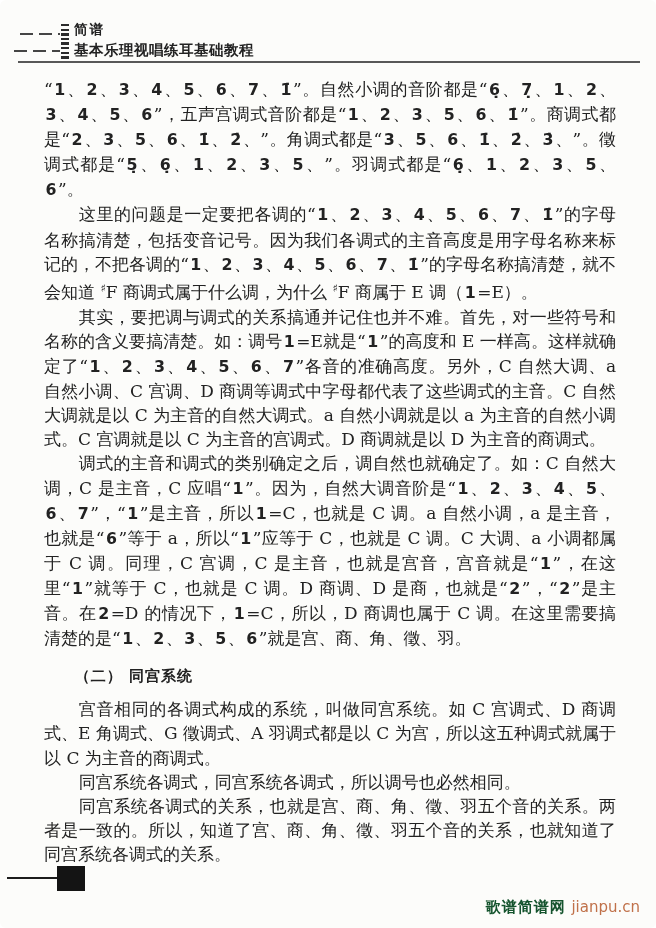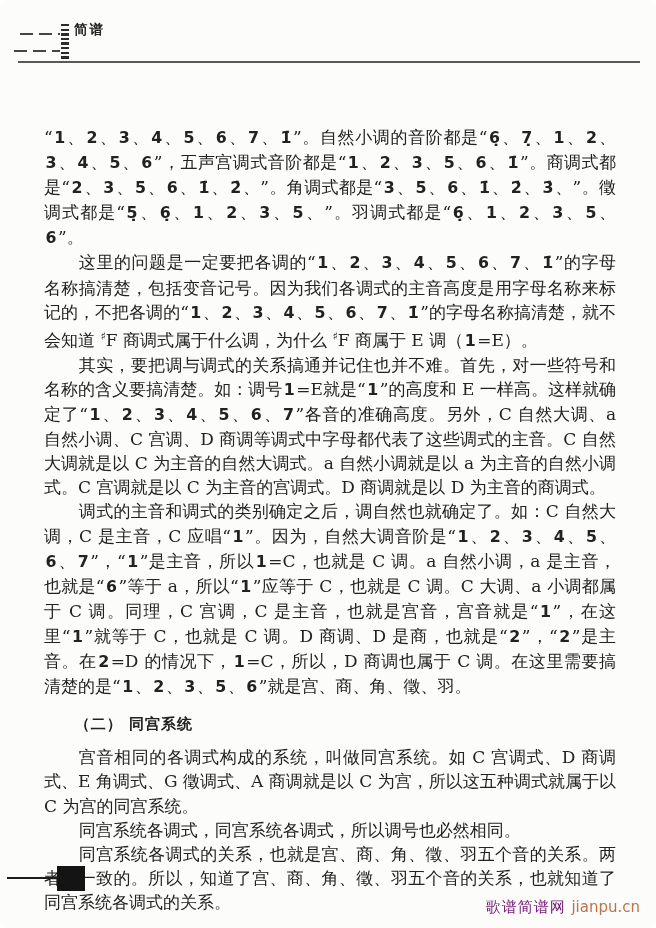--- a/index.html
+++ b/index.html
@@ -55,21 +55,21 @@
   .bodytext {
     position: absolute;
     left: 44px; top: 77px;
     width: 572px;
     font-size: 17px;
     line-height: 24.1px;
     text-align: justify;
     text-justify: inter-ideograph;
   }
   .bodytext p { margin: 0; text-indent: 2.05em; }
-  .bodytext p.cont { text-indent: 0; margin-top: 48px; }
+  .bodytext p.cont { text-indent: 0; }
   .bodytext h3 {
     font-family: "DejaVu Sans", sans-serif;
     font-weight: 700;
     font-size: 15px;
     margin: 13px 0 9px 0;
     text-indent: 2.05em;
     letter-spacing: 1px;
   }
   b.n {
     font-family: "DejaVu Sans", sans-serif;
@@ -91,48 +91,49 @@
     width: 28px; height: 25px;
     background: #141414;
   }
   .watermark {
     position: absolute;
     right: 16px; top: 898px;
     font-size: 15px;
     font-family: "DejaVu Sans", sans-serif;
     letter-spacing: 1px;
   }
-  .wm-site   { color: #701a75; }
+  .wm-site   { color: #14532d; font-weight: bold; }
   .wm-domain { color: #c0714a; letter-spacing: 0; }
 </style>
 </head>
 <body>
 
 <div class="page">
 
   <div class="hdr">
     <div class="dashcol">
       <div class="dash d1"></div>
       <div class="dash d2"></div>
     </div>
     <div class="vstrip"></div>
     <div class="titles">
       <div class="series">简谱</div>
+      <div class="booktitle">基本乐理视唱练耳基础教程</div>
     </div>
   </div>
   <div class="hdr-rule"></div>
 
   <main class="bodytext">
     <p class="cont mt">“<b class="n">1</b>、<b class="n">2</b>、<b class="n">3</b>、<b class="n">4</b>、<b class="n">5</b>、<b class="n">6</b>、<b class="n">7</b>、<b class="n">1̇</b>”。自然小调的音阶都是“<b class="n">6̣</b>、<b class="n">7̣</b>、<b class="n">1</b>、<b class="n">2</b>、<b class="n">3</b>、<b class="n">4</b>、<b class="n">5</b>、<b class="n">6</b>”，五声宫调式音阶都是“<b class="n">1</b>、<b class="n">2</b>、<b class="n">3</b>、<b class="n">5</b>、<b class="n">6</b>、<b class="n">1̇</b>”。商调式都是“<b class="n">2</b>、<b class="n">3</b>、<b class="n">5</b>、<b class="n">6</b>、<b class="n">1̇</b>、<b class="n">2̇</b>、”。角调式都是“<b class="n">3</b>、<b class="n">5</b>、<b class="n">6</b>、<b class="n">1̇</b>、<b class="n">2̇</b>、<b class="n">3̇</b>、”。徵调式都是“<b class="n">5̣</b>、<b class="n">6̣</b>、<b class="n">1</b>、<b class="n">2</b>、<b class="n">3</b>、<b class="n">5</b>、”。羽调式都是“<b class="n">6̣</b>、<b class="n">1</b>、<b class="n">2</b>、<b class="n">3</b>、<b class="n">5</b>、<b class="n">6</b>”。</p>
     <p class="mt">这里的问题是一定要把各调的“<b class="n">1</b>、<b class="n">2</b>、<b class="n">3</b>、<b class="n">4</b>、<b class="n">5</b>、<b class="n">6</b>、<b class="n">7</b>、<b class="n">1̇</b>”的字母名称搞清楚，包括变音记号。因为我们各调式的主音高度是用字母名称来标记的，不把各调的“<b class="n">1</b>、<b class="n">2</b>、<b class="n">3</b>、<b class="n">4</b>、<b class="n">5</b>、<b class="n">6</b>、<b class="n">7</b>、<b class="n">1̇</b>”的字母名称搞清楚，就不会知道 <sup class="sharp">♯</sup>F 商调式属于什么调，为什么 <sup class="sharp">♯</sup>F 商属于 E 调（<b class="n">1</b>=E）。</p>
     <p class="mt">其实，要把调与调式的关系搞通并记住也并不难。首先，对一些符号和名称的含义要搞清楚。如：调号<b class="n">1</b>=E就是“<b class="n">1</b>”的高度和 E 一样高。这样就确定了“<b class="n">1</b>、<b class="n">2</b>、<b class="n">3</b>、<b class="n">4</b>、<b class="n">5</b>、<b class="n">6</b>、<b class="n">7</b>”各音的准确高度。另外，C 自然大调、a 自然小调、C 宫调、D 商调等调式中字母都代表了这些调式的主音。C 自然大调就是以 C 为主音的自然大调式。a 自然小调就是以 a 为主音的自然小调式。C 宫调就是以 C 为主音的宫调式。D 商调就是以 D 为主音的商调式。</p>
     <p class="mt">调式的主音和调式的类别确定之后，调自然也就确定了。如：C 自然大调，C 是主音，C 应唱“<b class="n">1</b>”。因为，自然大调音阶是“<b class="n">1</b>、<b class="n">2</b>、<b class="n">3</b>、<b class="n">4</b>、<b class="n">5</b>、<b class="n">6</b>、<b class="n">7</b>”，“<b class="n">1</b>”是主音，所以<b class="n">1</b>=C，也就是 C 调。a 自然小调，a 是主音，也就是“<b class="n">6</b>”等于 a，所以“<b class="n">1</b>”应等于 C，也就是 C 调。C 大调、a 小调都属于 C 调。同理，C 宫调，C 是主音，也就是宫音，宫音就是“<b class="n">1</b>”，在这里“<b class="n">1</b>”就等于 C，也就是 C 调。D 商调、D 是商，也就是“<b class="n">2</b>”，“<b class="n">2</b>”是主音。在<b class="n">2</b>=D 的情况下，<b class="n">1</b>=C，所以，D 商调也属于 C 调。在这里需要搞清楚的是“<b class="n">1</b>、<b class="n">2</b>、<b class="n">3</b>、<b class="n">5</b>、<b class="n">6</b>”就是宫、商、角、徵、羽。</p>
 
     <h3>（二） 同宫系统</h3>
-    <p class="mt">宫音相同的各调式构成的系统，叫做同宫系统。如 C 宫调式、D 商调式、E 角调式、G 徵调式、A 商调就是以 C 为宫，所以这五种调式就属于以 C 为宫的同宫系统。</p>
+    <p class="mt">宫音相同的各调式构成的系统，叫做同宫系统。如 C 宫调式、D 商调式、E 角调式、G 徵调式、A 羽调式都是以 C 为宫，所以这五种调式就属于以 C 为主音的商调式。</p>
     <p class="mt">同宫系统各调式，同宫系统各调式，所以调号也必然相同。</p>
     <p class="mt">同宫系统各调式的关系，也就是宫、商、角、徵、羽五个音的关系。两者是一致的。所以，知道了宫、商、角、徵、羽五个音的关系，也就知道了同宫系统各调式的关系。</p>
 
 
   </main>
 
   <div class="foot-rule"></div>
   <div class="pagebox"></div>
 
   <div class="watermark">

